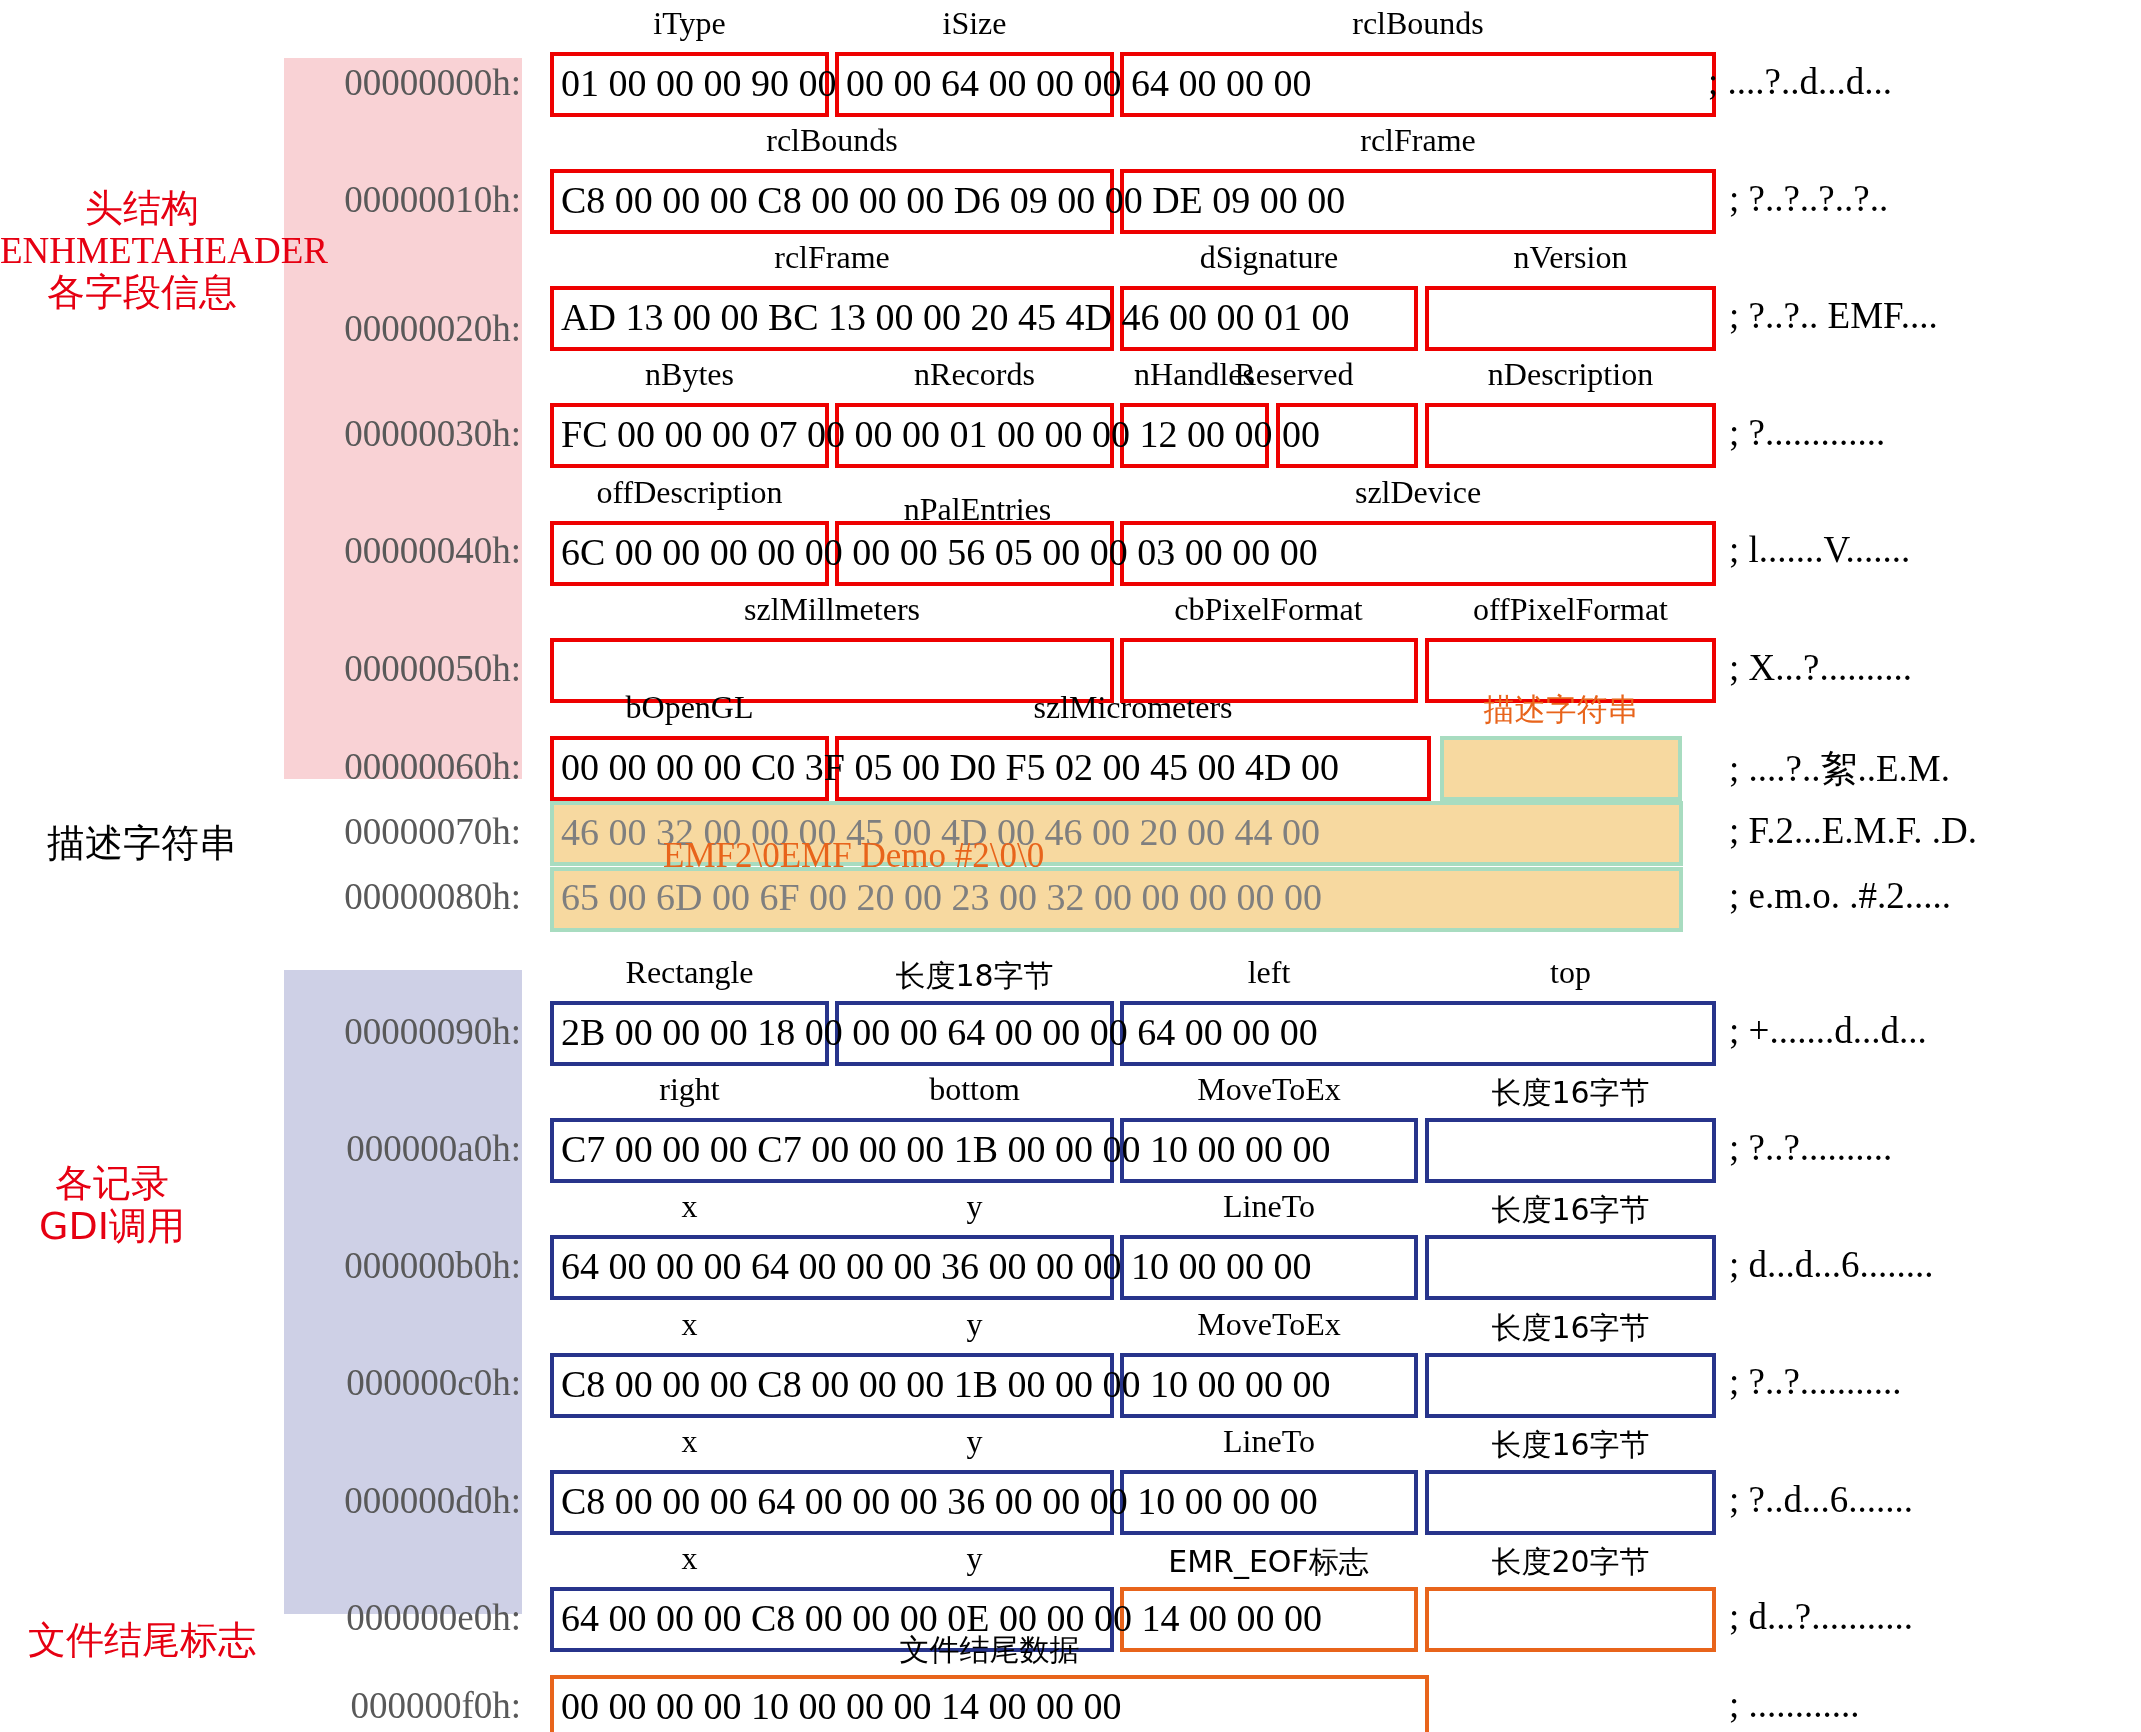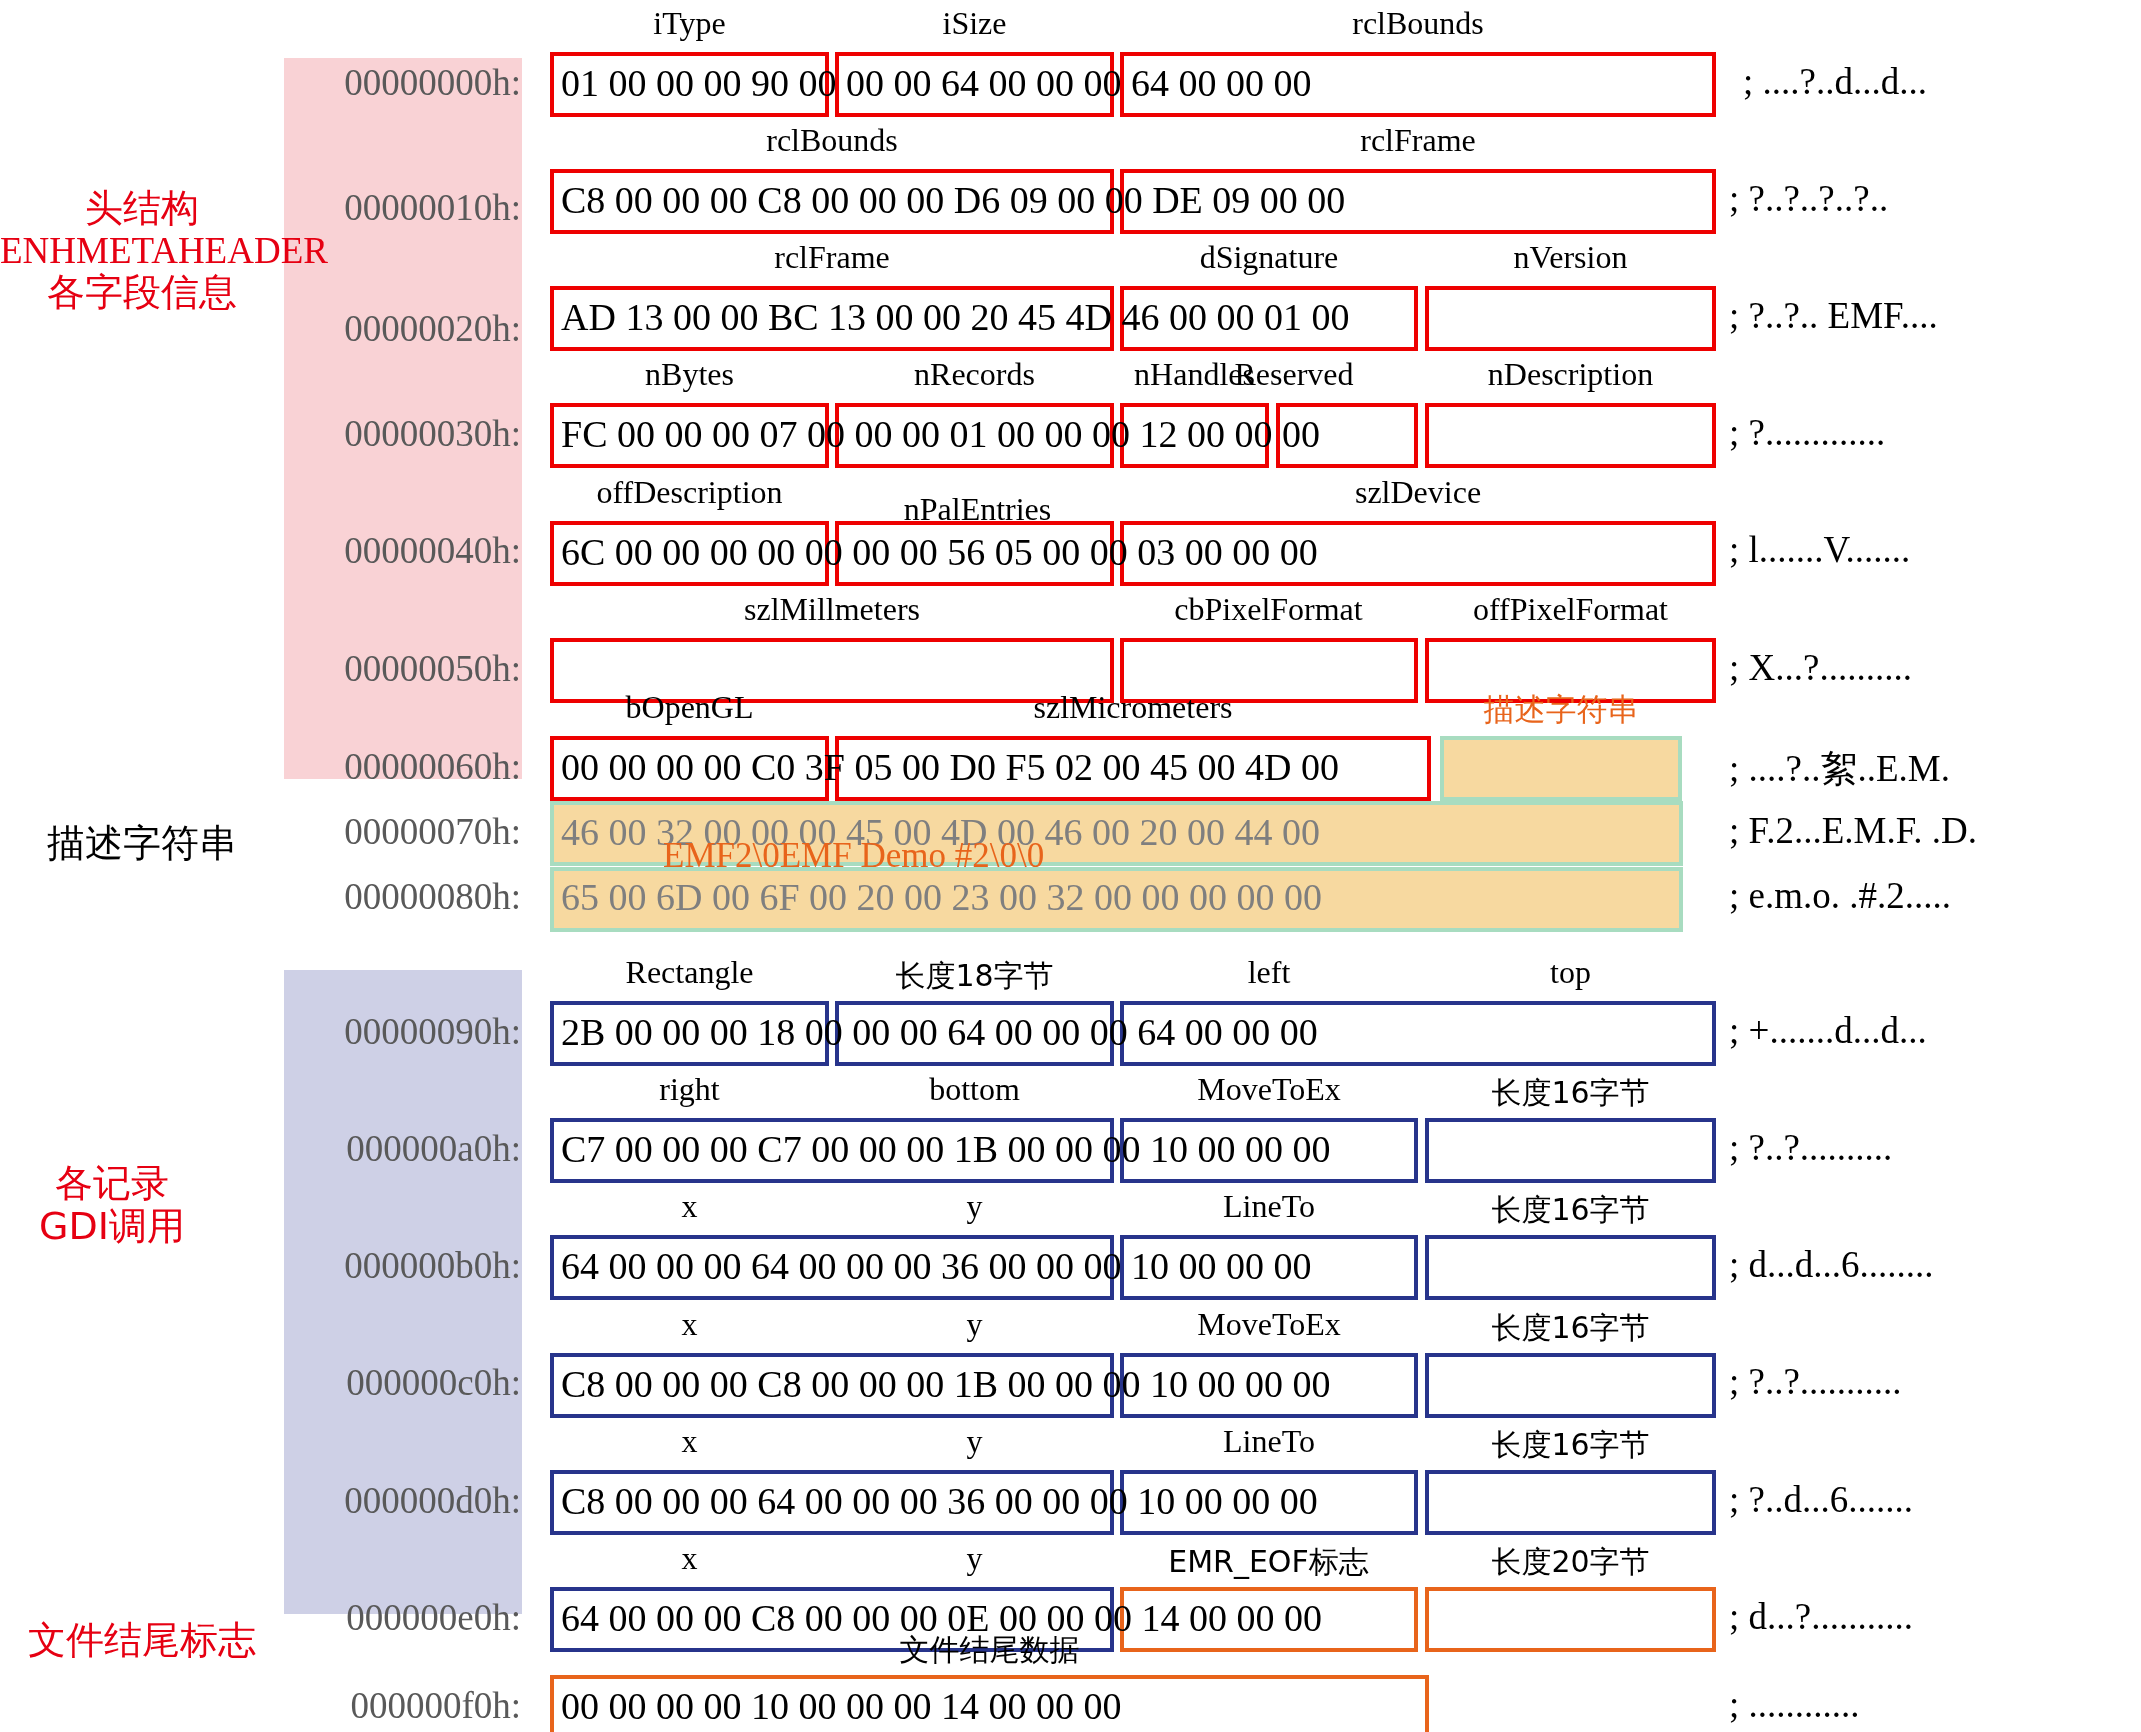--- a/index.html
+++ b/index.html
@@ -234,21 +234,21 @@
   <div class="flabel cjk" style="left:1425px;top:1425px;width:291px;">长度16字节</div>
 
   <div class="flabel" style="left:550px;top:1540px;width:279px;">x</div>
   <div class="flabel" style="left:835px;top:1540px;width:279px;">y</div>
   <div class="flabel cjk" style="left:1114px;top:1542px;width:309px;">EMR_EOF标志</div>
   <div class="flabel cjk" style="left:1425px;top:1542px;width:291px;">长度20字节</div>
 
   <div class="flabel cjk" style="left:550px;top:1630px;width:879px;">文件结尾数据</div>
 
   <div class="offset" style="left:281px;top:61px;">00000000h:</div>
-  <div class="offset" style="left:281px;top:178px;margin-top:8px;">00000010h:</div>
+  <div class="offset" style="left:281px;top:178px;">00000010h:</div>
   <div class="offset" style="left:281px;top:307px;">00000020h:</div>
   <div class="offset" style="left:281px;top:412px;">00000030h:</div>
   <div class="offset" style="left:281px;top:529px;">00000040h:</div>
   <div class="offset" style="left:281px;top:647px;">00000050h:</div>
   <div class="offset" style="left:281px;top:745px;">00000060h:</div>
   <div class="offset" style="left:281px;top:810px;">00000070h:</div>
   <div class="offset" style="left:281px;top:875px;">00000080h:</div>
   <div class="offset" style="left:281px;top:1010px;">00000090h:</div>
   <div class="offset" style="left:281px;top:1127px;">000000a0h:</div>
   <div class="offset" style="left:281px;top:1244px;">000000b0h:</div>
@@ -268,21 +268,21 @@
   <div class="hexbytes" style="left:561px;top:1004px;">2B 00 00 00 18 00 00 00 64 00 00 00 64 00 00 00</div>
   <div class="hexbytes" style="left:561px;top:1121px;">C7 00 00 00 C7 00 00 00 1B 00 00 00 10 00 00 00</div>
   <div class="hexbytes" style="left:561px;top:1238px;">64 00 00 00 64 00 00 00 36 00 00 00 10 00 00 00</div>
   <div class="hexbytes" style="left:561px;top:1356px;">C8 00 00 00 C8 00 00 00 1B 00 00 00 10 00 00 00</div>
   <div class="hexbytes" style="left:561px;top:1473px;">C8 00 00 00 64 00 00 00 36 00 00 00 10 00 00 00</div>
   <div class="hexbytes" style="left:561px;top:1590px;">64 00 00 00 C8 00 00 00 0E 00 00 00 14 00 00 00</div>
   <div class="hexbytes" style="left:561px;top:1678px;">00 00 00 00 10 00 00 00 14 00 00 00</div>
 
   <div id="desc-overlay" style="left:663px;top:836px;">EMF2\0EMF Demo #2\0\0</div>
 
-  <div class="ascii" style="left:1743px;top:60px;">; ....?..d...d...</div>
+  <div class="ascii" style="left:1708px;top:60px;">; ....?..d...d...</div>
   <div class="ascii" style="left:1729px;top:177px;">; ?..?..?..?..</div>
   <div class="ascii" style="left:1729px;top:294px;">; ?..?.. EMF....</div>
   <div class="ascii" style="left:1729px;top:411px;">; ?.............</div>
   <div class="ascii" style="left:1729px;top:528px;">; l.......V.......</div>
   <div class="ascii" style="left:1729px;top:646px;">; X...?..........</div>
   <div class="ascii" style="left:1729px;top:744px;">; ....?..絮..E.M.</div>
   <div class="ascii" style="left:1729px;top:809px;">; F.2...E.M.F. .D.</div>
   <div class="ascii" style="left:1729px;top:874px;">; e.m.o. .#.2.....</div>
   <div class="ascii" style="left:1729px;top:1009px;">; +.......d...d...</div>
   <div class="ascii" style="left:1729px;top:1126px;">; ?..?..........</div>

